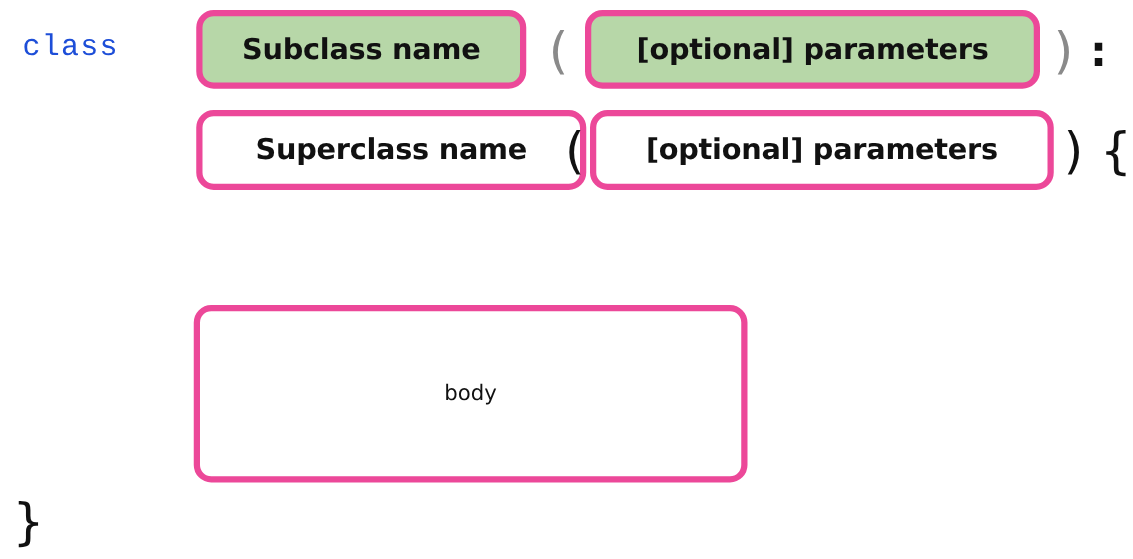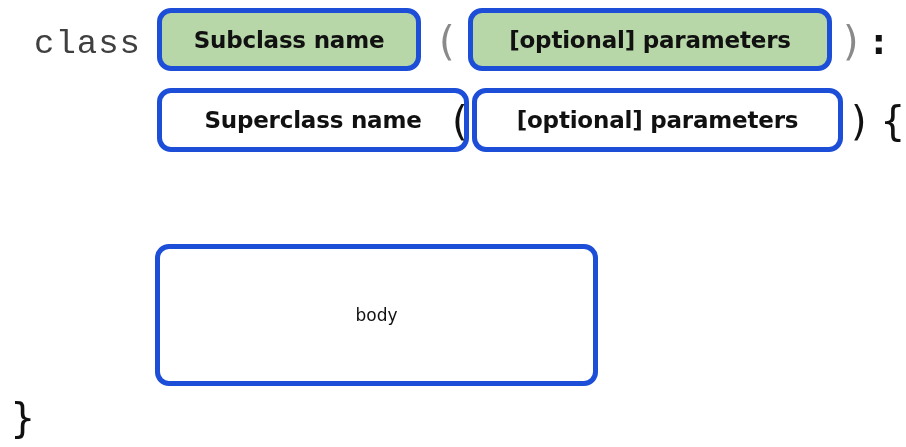--- a/index.html
+++ b/index.html
@@ -21,45 +21,44 @@
     width: 906px;
     height: 447px;
   }
 
   
   .abs { position: absolute; }
 
   
   .keyword {
     font-family: "Liberation Mono", "DejaVu Sans Mono", monospace;
-    font-size: 34px;
+    font-size: 24px;
     letter-spacing: 1px;
-    color: #404040;
+    color: #1d4ed8;
     white-space: pre;
     line-height: 1;
-    margin-left: 16px;
   }
 
   
   .punct {
     font-family: "DejaVu Sans", sans-serif;
     line-height: 1;
     white-space: pre;
   }
   .punct-gray  { color: #8a8a8a; }
   .punct-black { color: #111111; }
   .punct-paren { font-size: 40px; }
   .punct-colon { font-size: 34px; font-weight: 700; }
   .punct-brace { font-size: 40px; }
   .punct-brace-close { font-size: 40px; color: #111111; }
 
   
   .slot {
     box-sizing: border-box;
-    border: 5px solid #1d4ed8;
+    border: 5px solid #ec4899;
     border-radius: 14px;
     background: #ffffff;
     display: flex;
     align-items: center;
     justify-content: center;
   }
   .slot.filled {
     background: #b7d7a8;
   }
   .slot-label {

